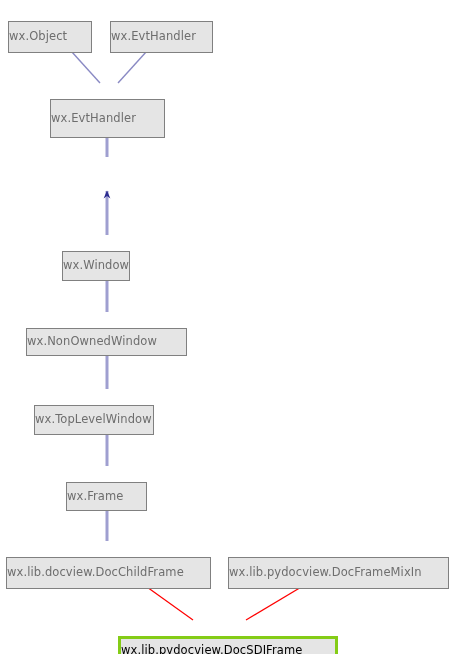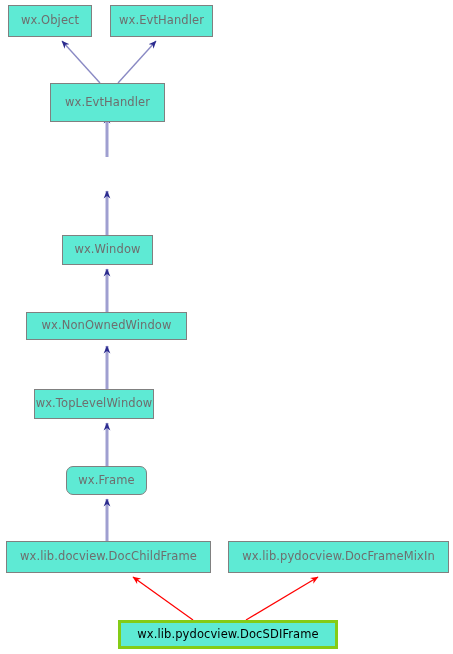--- a/index.html
+++ b/index.html
@@ -22,31 +22,31 @@
   #edges {
     position: absolute;
     left: 0;
     top: 0;
     width: 453px;
     height: 654px;
   }
   .node {
     position: absolute;
     box-sizing: border-box;
-    background: #5eead4;
+    background: #e5e5e5;
     border: 1px solid #808080;
     color: #6e6e6e;
     font-size: 11.5px;
     line-height: 1;
     display: flex;
     align-items: center;
-    justify-content: center;
     white-space: nowrap;
     letter-spacing: 0.1px;
     z-index: 2;
+    margin-top: 16px;
   }
   .node.highlight {
     border: 3px solid #84cc16;
     color: #000000;
     font-weight: normal;
   }
 </style>
 </head>
 <body>
 
@@ -100,33 +100,33 @@
 
   <div class="node" style="left:110px; top:5px; width:103px; height:32px;">
     <span>wx.EvtHandler</span>
   </div>
 
   <div class="node" style="left:50px; top:83px; width:115px; height:39px;">
     <span>wx.EvtHandler</span>
   </div>
 
 
-  <div class="node" style="left:62px; top:235px; width:91px; height:30px;">
+  <div class="node" style="left:62px; top:235px; width:68px; height:30px;">
     <span>wx.Window</span>
   </div>
 
   <div class="node" style="left:26px; top:312px; width:161px; height:28px;">
     <span>wx.NonOwnedWindow</span>
   </div>
 
   <div class="node" style="left:34px; top:389px; width:120px; height:30px;">
     <span>wx.TopLevelWindow</span>
   </div>
 
-  <div class="node" style="left:66px; top:466px; width:81px; height:29px;border-radius:7px;">
+  <div class="node" style="left:66px; top:466px; width:81px; height:29px;">
     <span>wx.Frame</span>
   </div>
 
   <div class="node" style="left:6px; top:541px; width:205px; height:32px;">
     <span>wx.lib.docview.DocChildFrame</span>
   </div>
 
   <div class="node" style="left:228px; top:541px; width:221px; height:32px;">
     <span>wx.lib.pydocview.DocFrameMixIn</span>
   </div>

